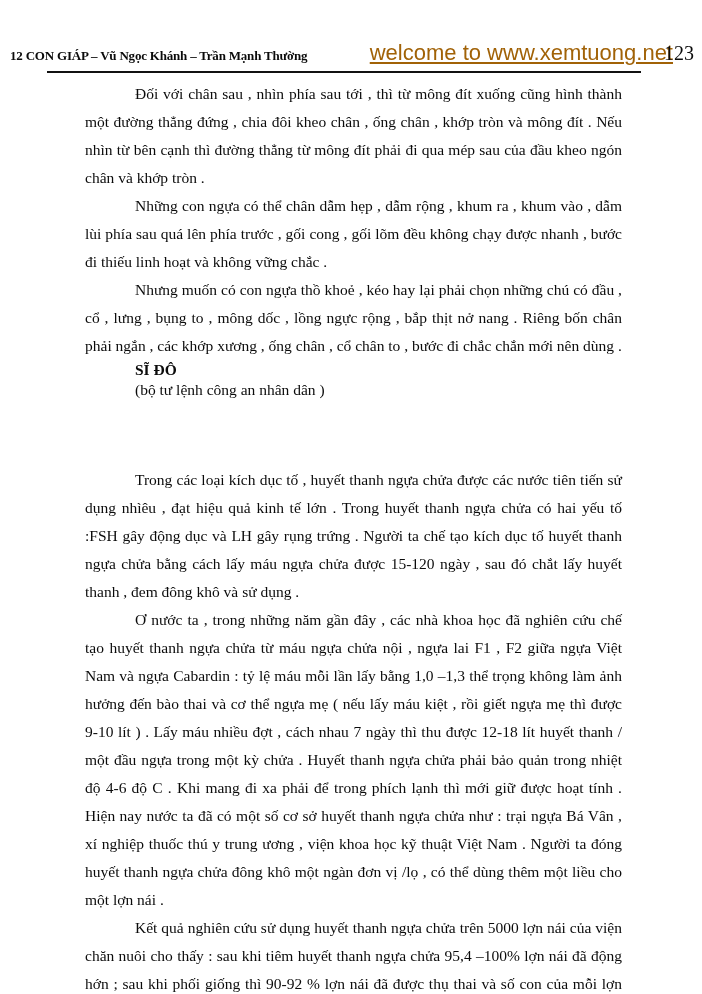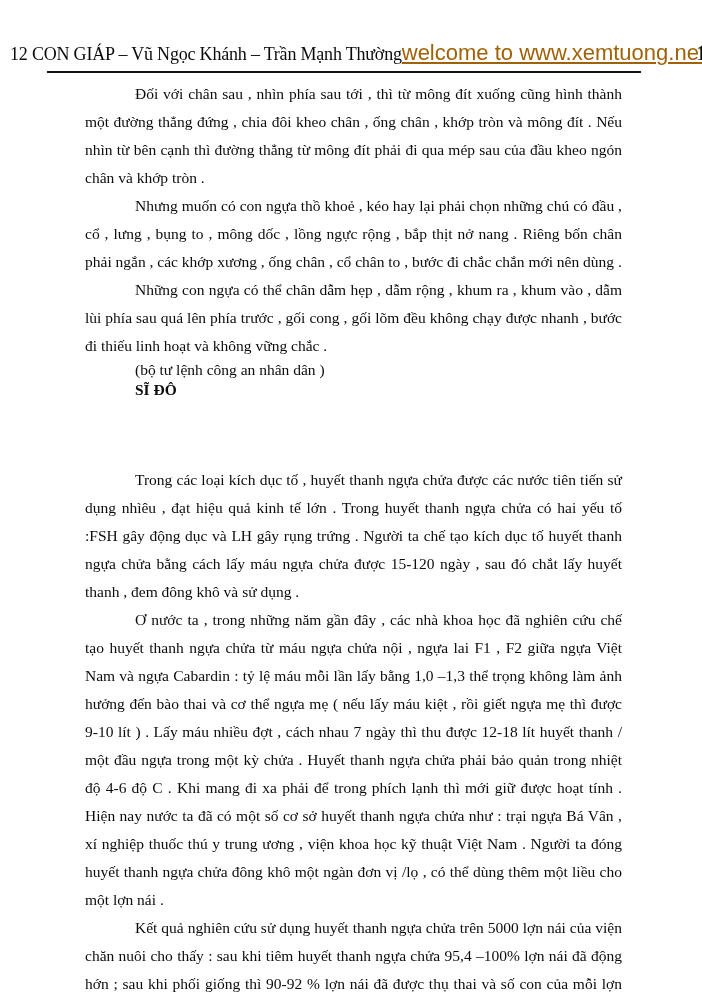--- a/index.html
+++ b/index.html
@@ -11,21 +11,21 @@
     font-family:"Liberation Serif","DejaVu Serif",serif;
     color:#0b0b0b;
     overflow:hidden;
   }
   .header {
     position:absolute; top:40px; left:10px; width:684px;
     display:flex; justify-content:space-between; align-items:baseline;
     white-space:nowrap;
   }
   .book-title {
-    font-weight:normal; font-size:18px; letter-spacing:-0.2px;
+    font-weight:bold; font-size:13px; letter-spacing:-0.2px;
   }
   .header-right { display:flex; align-items:baseline; }
   .site-link {
     font-family:"Liberation Sans","DejaVu Sans",sans-serif;
     font-size:22px; color:#a16207;
     text-decoration:underline; cursor:pointer;
   }
   .page-num {
     font-size:20px; margin-left:-9px;
   }
@@ -66,25 +66,25 @@
       <a class="site-link">welcome to www.xemtuong.net</a>
       <span class="page-num">123</span>
     </span>
   </div>
 
   <div class="rule"></div>
 
   <div class="content">
 
     <p class="body">Đối với chân sau , nhìn phía sau tới , thì từ mông đít xuống cũng hình thành một đường thẳng đứng , chia đôi kheo chân , ống chân , khớp tròn và mông đít . Nếu nhìn từ bên cạnh thì đường thẳng từ mông đít phải đi qua mép sau của đầu kheo ngón chân và khớp tròn .</p>
+    <p class="body">Những con ngựa có thể chân dẫm hẹp , dẫm rộng , khum ra , khum vào , dẫm lùi phía sau quá lên phía trước , gối cong , gối lõm đều không chạy được nhanh , bước đi thiếu linh hoạt và không vững chắc .</p>
     <p class="body">Nhưng muốn có con ngựa thồ khoẻ , kéo hay lại phải chọn những chú có đầu , cổ , lưng , bụng to , mông dốc , lồng ngực rộng , bắp thịt nở nang . Riêng bốn chân phải ngắn , các khớp xương , ống chân , cổ chân to , bước đi chắc chắn mới nên dùng .</p>
-    <p class="body">Những con ngựa có thể chân dẫm hẹp , dẫm rộng , khum ra , khum vào , dẫm lùi phía sau quá lên phía trước , gối cong , gối lõm đều không chạy được nhanh , bước đi thiếu linh hoạt và không vững chắc .</p>
 
+    <p class="plain author-name">SĨ ĐÔ</p>
     <p class="plain">(bộ tư lệnh công an nhân dân )</p>
-    <p class="plain author-name">SĨ ĐÔ</p>
 
     <h1 class="article-title">
       <br>
     </h1>
 
     <p class="body">Trong các loại kích dục tố , huyết thanh ngựa chửa được các nước tiên tiến sử dụng nhìêu , đạt hiệu quả kinh tế lớn . Trong huyết thanh ngựa chửa có hai yếu tố :FSH gây động dục và LH gây rụng trứng . Người ta chế tạo kích dục tố huyết thanh ngựa chửa bằng cách lấy máu ngựa chửa được 15-120 ngày , sau đó chắt lấy huyết thanh , đem đông khô và sử dụng .</p>
     <p class="body">Ơ nước ta , trong những năm gần đây , các nhà khoa học đã nghiên cứu chế tạo huyết thanh ngựa chửa từ máu ngựa chửa nội , ngựa lai F1 , F2 giữa ngựa Việt Nam và ngựa Cabardin : tỷ lệ máu mỗi lần lấy bằng 1,0 –1,3 thể trọng không làm ảnh hưởng đến bào thai và cơ thể ngựa mẹ ( nếu lấy máu kiệt , rồi giết ngựa mẹ thì được 9-10 lít ) . Lấy máu nhiều đợt , cách nhau 7 ngày thì thu được 12-18 lít huyết thanh / một đầu ngựa trong một kỳ chửa . Huyết thanh ngựa chửa phải bảo quản trong nhiệt độ 4-6 độ C . Khi mang đi xa phải để trong phích lạnh thì mới giữ được hoạt tính . Hiện nay nước ta đã có một số cơ sở huyết thanh ngựa chửa như : trại ngựa Bá Vân , xí nghiệp thuốc thú y trung ương , viện khoa học kỹ thuật Việt Nam . Người ta đóng huyết thanh ngựa chửa đông khô một ngàn đơn vị /lọ , có thể dùng thêm một liều cho một lợn nái .</p>
     <p class="body">Kết quả nghiên cứu sử dụng huyết thanh ngựa chửa trên 5000 lợn nái của viện chăn nuôi cho thấy : sau khi tiêm huyết thanh ngựa chửa 95,4 –100% lợn nái đã động hớn ; sau khi phối giống thì 90-92 % lợn nái đã được thụ thai và số con của mỗi lợn nái thường đạt 7-8 con.Việc sử dụng huyết thanh ngựa chửa đã rút ngắn thời gian một lứa đẻ của lợn nái , làm tăng số lượng nái thụ thai và tăng số con đẻ ra . Đến nay , huyết thanh ngựa chửa đã được dùng rộng rãi ở nước ta để làm tăng năng xuất chăn nuôi lợn nái , bò nái ...</p>
 
     <h1 class="next-title">BỆNH CỦA NGỰA</h1>

